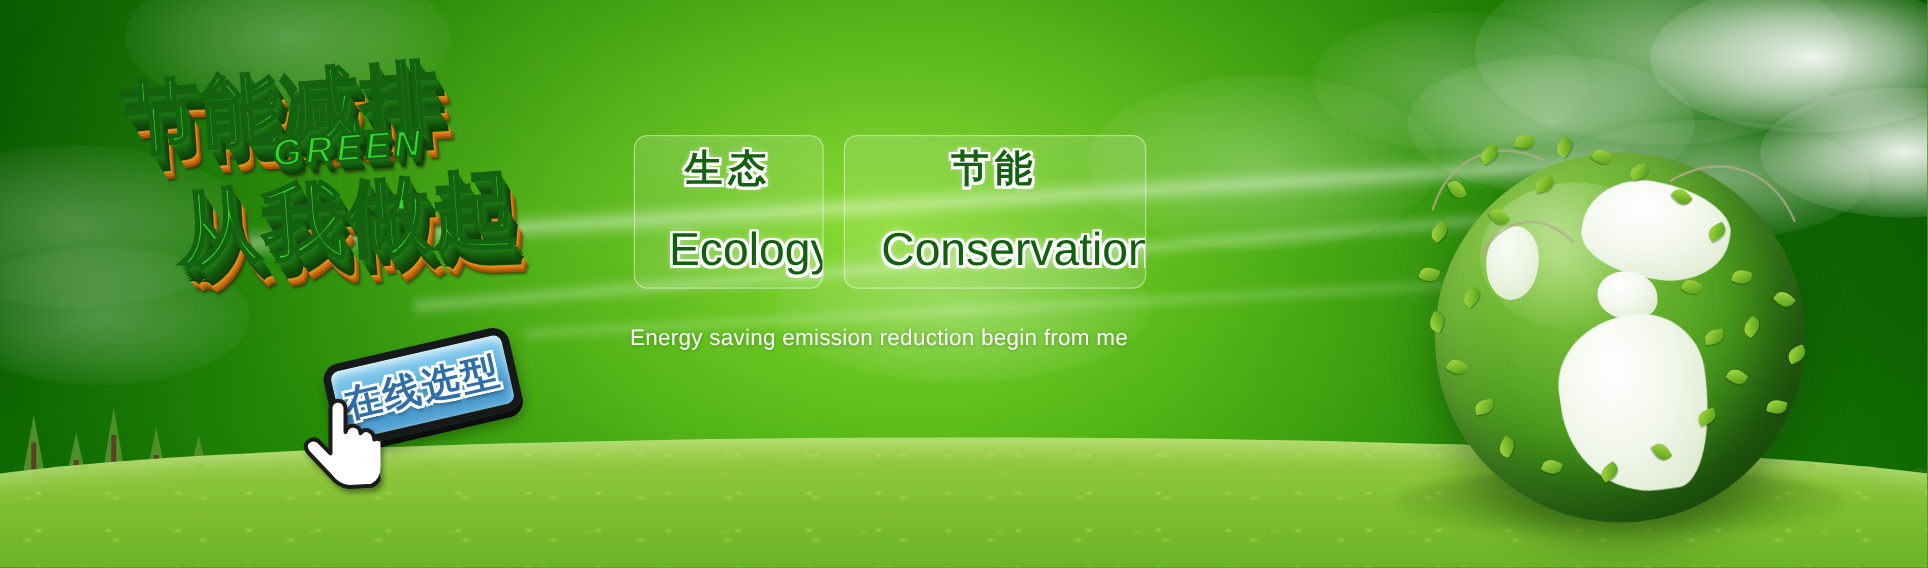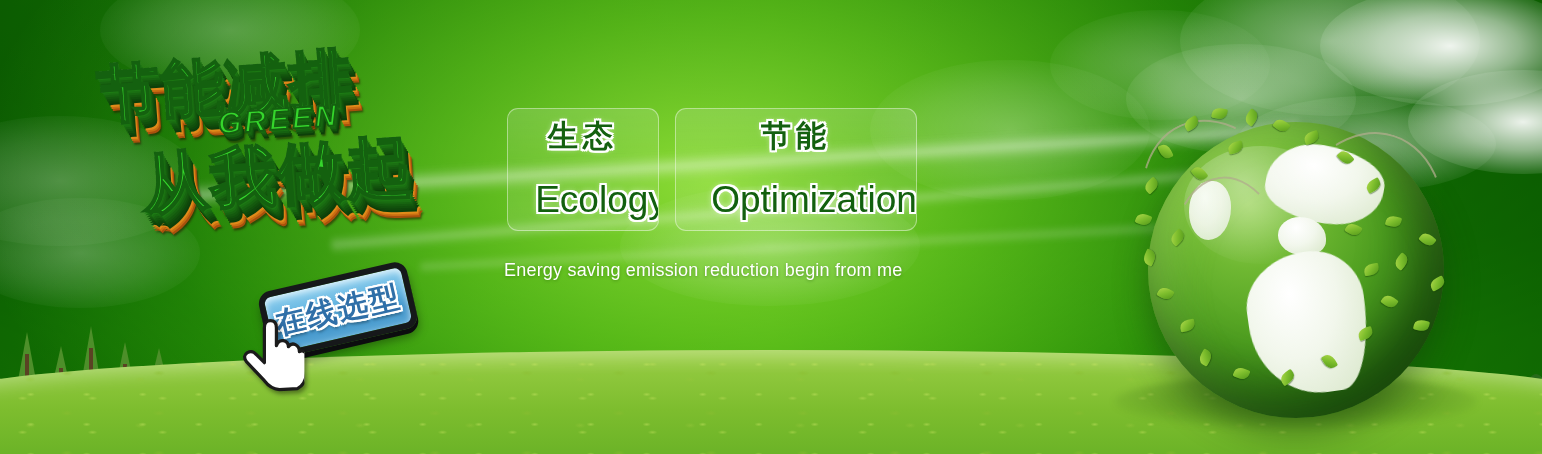--- a/index.html
+++ b/index.html
@@ -448,21 +448,21 @@
     </svg>
   </div>
 
   <div id="cards">
     <div class="card" id="card-0">
       <div class="card-cn">生态</div>
       <div class="card-en">Ecology</div>
     </div>
     <div class="card" id="card-1">
       <div class="card-cn">节能</div>
-      <div class="card-en">Optimization</div>
+      <div class="card-en">Conservation</div>
     </div>
   </div>
 
   <div id="tagline">Energy saving emission reduction begin from me</div>
 
   <div id="globe-wrap">
     <div id="globe-base"></div>
     <div id="globe">
       <div class="continent" id="cont-na"></div>
       <div class="continent" id="cont-ca"></div>

